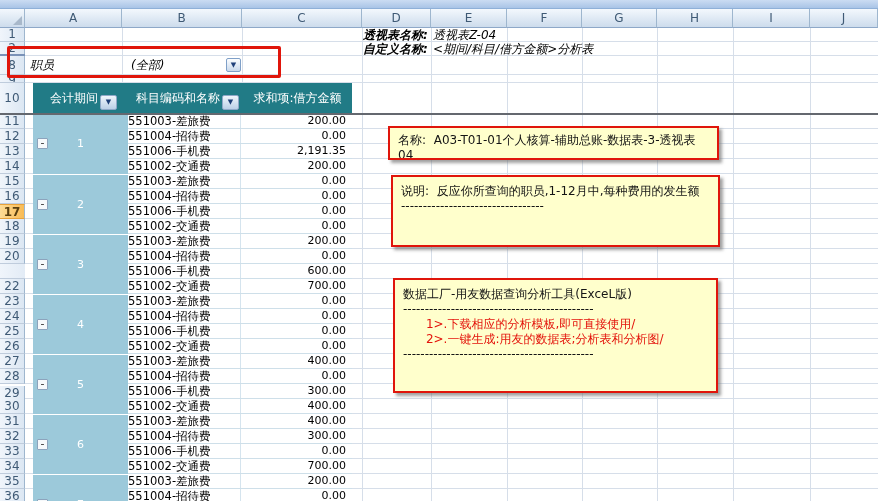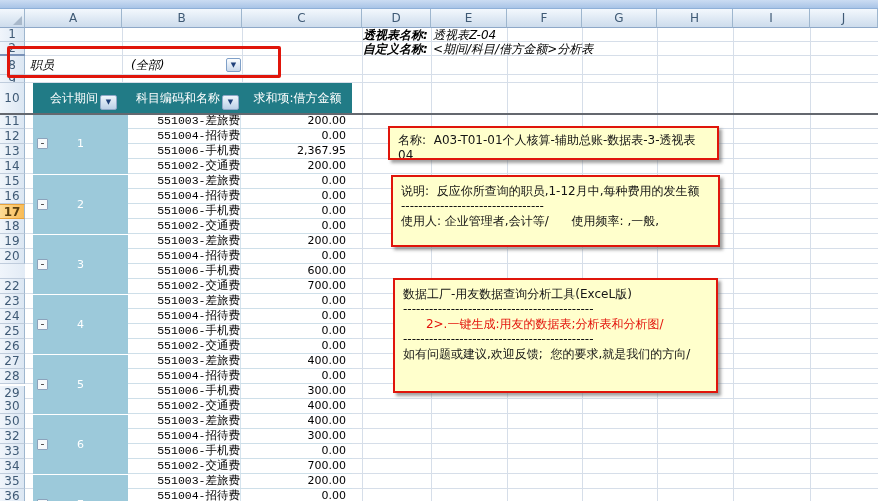--- a/index.html
+++ b/index.html
@@ -53,21 +53,21 @@
   .pgroup{position:absolute;left:0;width:95px;height:60px;box-sizing:border-box;border-top:1px solid #FFF;}
   .pgroup:first-child{border-top:none;}
   .collapse-btn{position:absolute;left:4px;top:24px;width:11px;height:11px;box-sizing:border-box;
     background:#F6F9FB;border:1px solid #8CA3BC;border-radius:1px;
     color:#333;font-size:11px;line-height:8px;text-align:center;cursor:pointer;}
   .plabel{position:absolute;left:0;top:23px;width:95px;text-align:center;
     color:#FFF;font-size:11px;}
   #pivot-rows{position:absolute;left:95px;top:0;width:224px;}
   .prow{position:absolute;left:0;width:224px;height:15px;box-sizing:border-box;
     background:#FFF;border-bottom:1px solid #CEDFE9;line-height:14px;font-size:11.5px;color:#000;white-space:nowrap;}
-  .acct{display:inline-block;width:112px;text-align:right;vertical-align:top;font-family:Liberation Mono, monospace;}
+  .acct{display:inline-block;width:112px;text-align:left;vertical-align:top;}
   .val{display:inline-block;width:112px;box-sizing:border-box;text-align:right;padding-right:6px;
     border-left:1px solid #D5E4EE;vertical-align:top;font-size:11px;}
   
   .note-box{position:absolute;box-sizing:border-box;background:#FFFFCC;border:2px solid #E0150B;
     box-shadow:3px 3px 3px rgba(110,110,110,0.65);padding:5px 8px;font-size:12px;color:#151515;
     overflow:hidden;}
   .note-line{white-space:pre-wrap;line-height:15px;}
   .note-line.red{color:#E3140C;}
   #note-1{left:388px;top:126px;width:331px;height:34px;}
   #note-2{left:391px;top:175px;width:329px;height:72px;padding-top:7px;}
@@ -111,21 +111,21 @@
       <div class="rh-cell" style="top: 150px; padding-left: 36px;">21</div>
       <div class="rh-cell" style="top: 165px;">22</div>
       <div class="rh-cell" style="top: 180px;">23</div>
       <div class="rh-cell" style="top: 195px;">24</div>
       <div class="rh-cell" style="top: 210px;">25</div>
       <div class="rh-cell" style="top: 225px;">26</div>
       <div class="rh-cell" style="top: 240px;">27</div>
       <div class="rh-cell" style="top: 255px;">28</div>
       <div class="rh-cell" style="top: 272px;">29</div>
       <div class="rh-cell" style="top: 285px;">30</div>
-      <div class="rh-cell" style="top: 300px;">50</div>
+      <div class="rh-cell" style="top: 300px;">31</div>
       <div class="rh-cell" style="top: 315px;">32</div>
       <div class="rh-cell" style="top: 330px;">33</div>
       <div class="rh-cell" style="top: 345px;">34</div>
       <div class="rh-cell" style="top: 360px;">35</div>
       <div class="rh-cell" style="top: 375px;">36</div>
     </div>
 
   <div class="vline" style="left:122px;"></div>
   <div class="vline" style="left:242px;"></div>
   <div class="vline" style="left:362px;"></div>
@@ -186,21 +186,21 @@
           <span class="plabel">6</span>
         </div>
         <div class="pgroup" style="top: 360px;">
           <span class="collapse-btn">-</span>
           <span class="plabel">7</span>
         </div>
       </div>
     <div id="pivot-rows">
         <div class="prow" style="top: 0px;"><span class="acct">551003-差旅费</span><span class="val">200.00</span></div>
         <div class="prow" style="top: 15px;"><span class="acct">551004-招待费</span><span class="val">0.00</span></div>
-        <div class="prow" style="top: 30px;"><span class="acct">551006-手机费</span><span class="val">2,367.95</span></div>
+        <div class="prow" style="top: 30px;"><span class="acct">551006-手机费</span><span class="val">2,191.35</span></div>
         <div class="prow" style="top: 45px;"><span class="acct">551002-交通费</span><span class="val">200.00</span></div>
         <div class="prow" style="top: 60px;"><span class="acct">551003-差旅费</span><span class="val">0.00</span></div>
         <div class="prow" style="top: 75px;"><span class="acct">551004-招待费</span><span class="val">0.00</span></div>
         <div class="prow" style="top: 90px;"><span class="acct">551006-手机费</span><span class="val">0.00</span></div>
         <div class="prow" style="top: 105px;"><span class="acct">551002-交通费</span><span class="val">0.00</span></div>
         <div class="prow" style="top: 120px;"><span class="acct">551003-差旅费</span><span class="val">200.00</span></div>
         <div class="prow" style="top: 135px;"><span class="acct">551004-招待费</span><span class="val">0.00</span></div>
         <div class="prow" style="top: 150px;"><span class="acct">551006-手机费</span><span class="val">600.00</span></div>
         <div class="prow" style="top: 165px;"><span class="acct">551002-交通费</span><span class="val">700.00</span></div>
         <div class="prow" style="top: 180px;"><span class="acct">551003-差旅费</span><span class="val">0.00</span></div>
@@ -221,23 +221,22 @@
   </div>
 
   <div id="freeze-line"></div>
 
   <div class="note-box" id="note-1">
       <div class="note-line">名称:  A03-T01-01个人核算-辅助总账-数据表-3-透视表04</div>
     </div>
   <div class="note-box" id="note-2">
       <div class="note-line">说明:  反应你所查询的职员,1-12月中,每种费用的发生额</div>
       <div class="note-line">---------------------------------</div>
-      <div class="note-line">使用人: 企业管理者,会计等/      使用频率: ,一般,</div>
     </div>
   <div class="note-box" id="note-3">
       <div class="note-line">数据工厂-用友数据查询分析工具(ExceL版)</div>
       <div class="note-line">--------------------------------------------</div>
+      <div class="note-line red">      1&gt;.下载相应的分析模板,即可直接使用/</div>
       <div class="note-line red">      2&gt;.一键生成:用友的数据表;分析表和分析图/</div>
       <div class="note-line">--------------------------------------------</div>
-      <div class="note-line">如有问题或建议,欢迎反馈;  您的要求,就是我们的方向/</div>
     </div>
 
 </div>
 
 </body></html>

